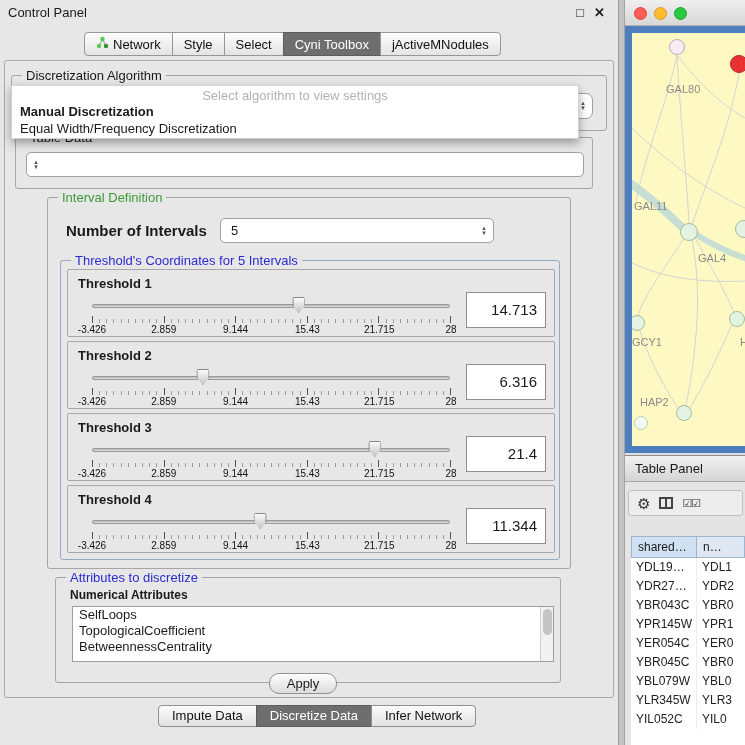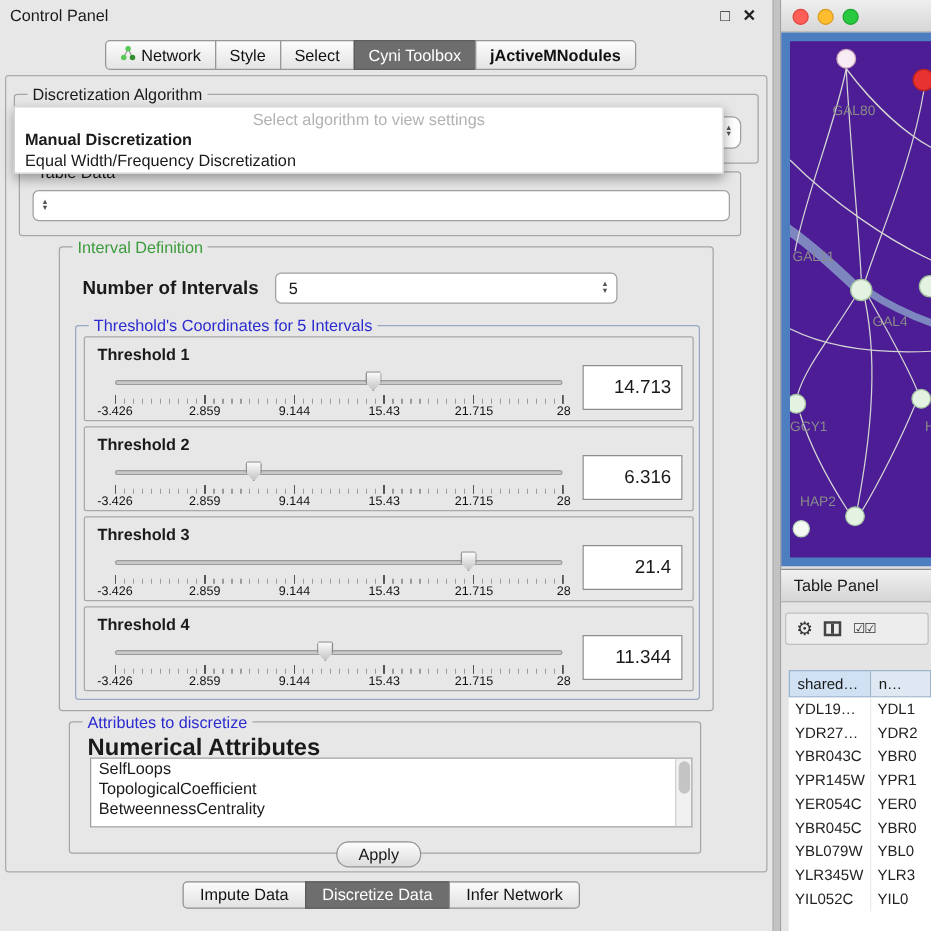--- a/index.html
+++ b/index.html
@@ -19,21 +19,21 @@
   .win-float { right:34px; }
   .win-close { right:13px; font-weight:bold; }
 
   .top-tabs { position:absolute; left:84px; top:32px; display:flex; height:24px; }
   .tab {
     display:flex; align-items:center; gap:4px; padding:0 11px;
     font-size:13px; background:linear-gradient(#fcfcfc,#e4e4e4);
     border:1px solid #979797; margin-left:-1px; color:#111;
   }
   .tab:first-child { border-radius:4px 0 0 4px; margin-left:0; }
-  .tab:last-child { border-radius:0 4px 4px 0;font-weight:bold; }
+  .tab:last-child { border-radius:0 4px 4px 0; }
   .tab.selected { background:#6e6e6e; color:#fff; border-color:#5c5c5c; }
 
   .cp-body {
     position:absolute; left:4px; top:60px; width:610px; height:638px;
     border:1px solid #ababab; border-radius:3px; background:#e7e7e7;
   }
   .group { position:absolute; border:1px solid #a6a6a6; border-radius:3px; }
   .group-title { position:absolute; top:-8px; left:10px; background:#e7e7e7; padding:0 4px; font-size:13px; white-space:nowrap; }
   .gt-green { color:#3c9b3c; }
   .gt-blue { color:#2b2bcf; }
@@ -92,55 +92,55 @@
   .scale span:nth-child(3){left:40%} .scale span:nth-child(4){left:60%}
   .scale span:nth-child(5){left:80%} .scale span:nth-child(6){left:100%}
   .t-value {
     position:absolute; right:8px; top:22px; width:80px; height:36px;
     background:#fff; border:1px solid #8e8e8e; font-size:15px; line-height:34px;
     text-align:right; padding-right:8px;
   }
 
   
   .attr-group { left:50px; top:516px; width:506px; height:106px; }
-  .attr-label { position:absolute; left:14px; top:10px; font-size:19px; font-weight:bold; }
+  .attr-label { position:absolute; left:14px; top:10px; font-size:12px; font-weight:bold; }
   .attr-list {
     position:absolute; left:16px; top:28px; width:482px; height:56px;
     background:#fff; border:1px solid #9e9e9e; overflow:hidden;
   }
   .list-item { font-size:13px; line-height:16px; padding:0 6px; white-space:nowrap; }
   .attr-scrollbar { position:absolute; right:0; top:0; bottom:0; width:13px; background:#f1f1f1; border-left:1px solid #d0d0d0; }
   .attr-thumb { position:absolute; left:2px; top:2px; width:9px; height:26px; background:#c4c4c4; border-radius:5px; }
 
   .apply-btn {
     position:absolute; left:264px; top:612px; width:68px; height:21px;
     background:linear-gradient(#fdfdfd,#dcdcdc); border:1px solid #929292; border-radius:10px;
     font-size:13px; text-align:center; line-height:19px;
   }
 
   .bottom-tabs { position:absolute; left:146px; top:705px; display:flex; height:22px; }
   .btab {
     padding:0 13px; line-height:20px; font-size:13px;
     background:linear-gradient(#fbfbfb,#e2e2e2); border:1px solid #8f8f8f; margin-left:-1px; color:#111;
   }
-  .btab:first-child { border-radius:4px 0 0 4px; margin-left:0; }
+  .btab:first-child { border-radius:4px 0 0 4px; margin-left:12px; }
   .btab:last-child { border-radius:0 4px 4px 0; }
   .btab.selected { background:#6e6e6e; color:#fff; border-color:#5c5c5c; }
 
   
   .divider { position:absolute; left:619px; top:0; width:6px; height:745px; background:#c3c3c3; border-right:1px solid #a2a2a2; }
 
   .net-win { position:absolute; left:625px; top:0; width:120px; height:453px; }
   .net-titlebar { position:absolute; left:0; top:0; right:0; height:26px; background:linear-gradient(#efefef,#d7d7d7); border-bottom:1px solid #b3b3b3; display:flex; gap:7px; padding:7px 0 0 9px; }
   .light { width:13px; height:13px; border-radius:50%; border:1px solid; }
   .light-red { background:#ff5f57; border-color:#df443c; }
   .light-yellow { background:#febc2e; border-color:#d89c21; }
   .light-green { background:#28c840; border-color:#1ea62f; }
   .net-frame { position:absolute; left:0; top:26px; right:0; bottom:0; background:#4d7ec0; padding:7px 0 7px 7px; }
-  .net-canvas { position:relative; width:113px; height:413px; background:#4c1d95; overflow:hidden; }
+  .net-canvas { position:relative; width:113px; height:413px; background:#fef9c3; overflow:hidden; }
   .net-node { position:absolute; border-radius:50%; border:1px solid #9fbf9d; background:#e4f2e2; }
   .net-label { position:absolute; font-size:11px; color:#8a8a8a; white-space:nowrap; }
   .edges { position:absolute; left:0; top:0; }
 
   .tp-header {
     position:absolute; left:625px; top:455px; width:120px; height:27px;
     background:linear-gradient(#f1f1f1,#d5d5d5); border-top:1px solid #8e8e8e; border-bottom:1px solid #a8a8a8;
     font-size:13px; line-height:25px; padding-left:10px;
   }
   .tp-area { position:absolute; left:625px; top:482px; width:120px; height:263px; background:#e4e4e4; }

